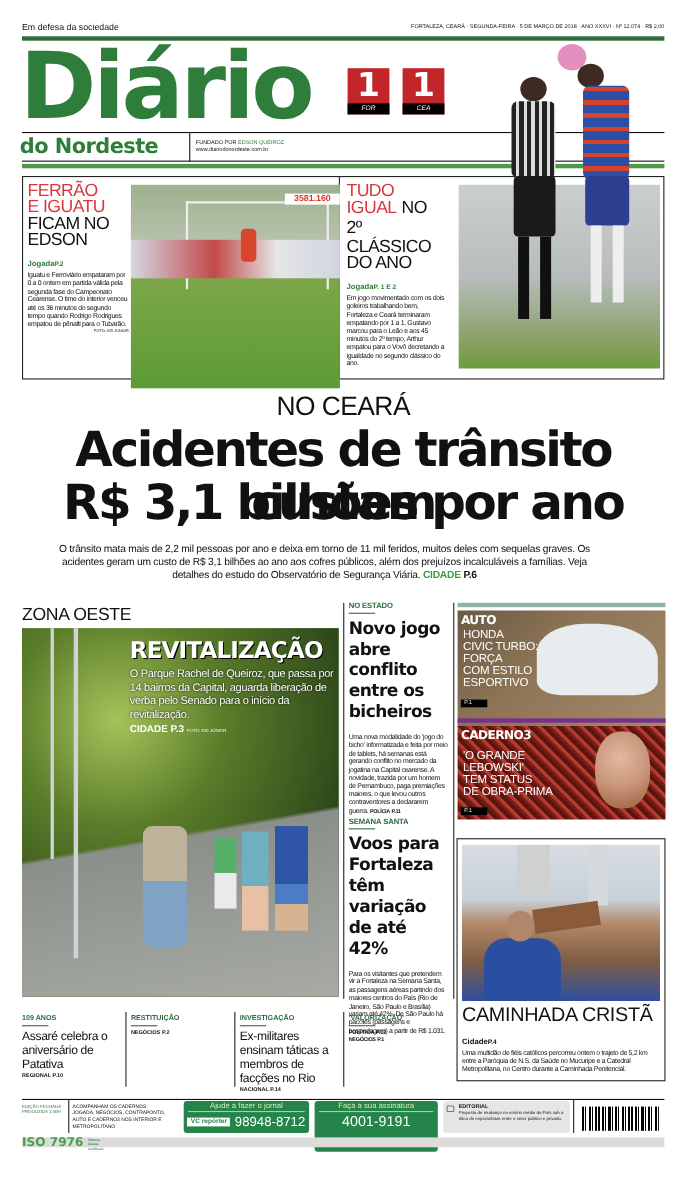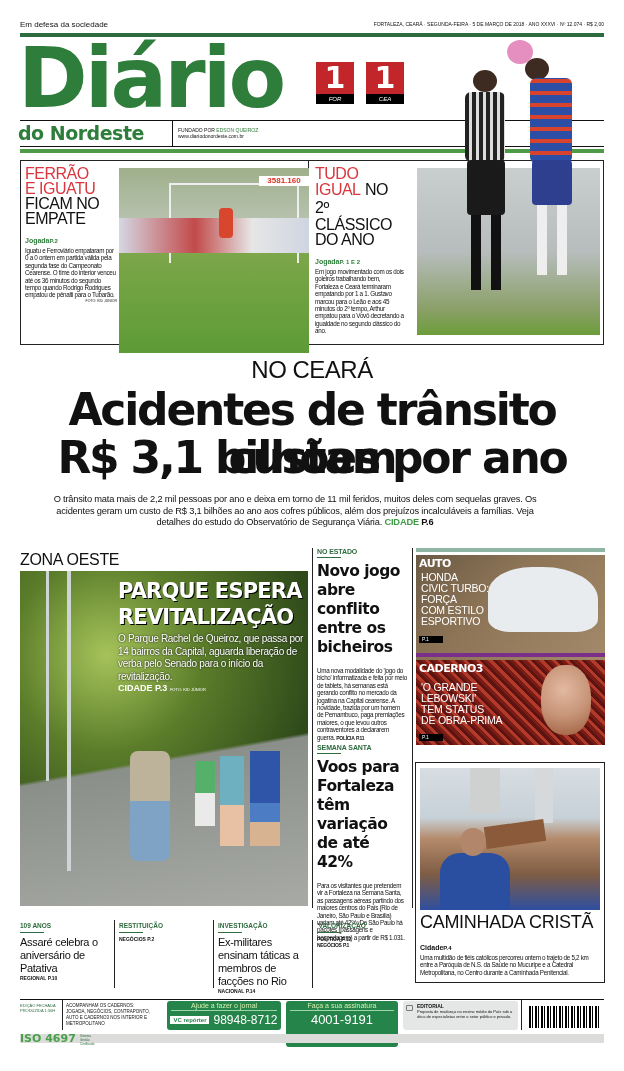--- a/index.html
+++ b/index.html
@@ -75,21 +75,21 @@
 <div class="abs" style="left:20px;top:146px;width:584px;height:1px;background:#111"></div>
 <div class="abs" style="left:20px;top:149px;width:584px;height:4px;background:#4f9a46"></div>
 
 <div class="abs box" style="left:20px;top:160px;width:584px;height:185px"></div>
 <div class="abs vline" style="left:308px;top:160px;height:185px"></div>
 
 <div class="abs" style="left:25px;top:166px;width:92px">
   <div class="redhead cond">FERRÃO</div>
   <div class="redhead cond">E IGUATU</div>
   <div class="blkhead cond">FICAM NO</div>
-  <div class="blkhead cond">EMPATE</div>
+  <div class="blkhead cond">EDSON</div>
   <div style="margin-top:3px"><span class="kicker">Jogada</span><span class="kicker pg" style="font-size:6px">P.2</span></div>
   <div class="body6 cond">Iguatu e Ferroviário empataram por 0 a 0 ontem em partida válida pela segunda fase do Campeonato Cearense. O time do interior venceu até os 36 minutos do segundo tempo quando Rodrigo Rodrigues empatou de pênalti para o Tubarão.</div>
   <div style="font-size:3.5px;text-align:right">FOTO: KID JÚNIOR</div>
 </div>
 <div class="abs img field" style="left:119px;top:168px;width:190px;height:185px">
   <div style="position:absolute;left:50px;top:15px;width:130px;height:80px;border:2px solid #eee;border-bottom:none"></div>
   <div style="position:absolute;left:140px;top:8px;width:50px;height:10px;background:#fff;color:#d32;font-size:8px;font-weight:700;text-align:center">3581.160</div>
   <div style="position:absolute;left:0;top:50px;width:190px;height:35px;background:linear-gradient(90deg,#d4d7e3,#c24a4a 40%,#e6e6e6 70%,#cfd5e0)"></div>
   <div style="position:absolute;left:100px;top:40px;width:14px;height:30px;background:#d9462e;border-radius:4px"></div>
 </div>
@@ -131,21 +131,20 @@
 <div class="abs img park" style="left:20px;top:571px;width:288px;height:335px">
   <div class="path" style="position:absolute;left:0;top:0;width:100%;height:100%"></div>
   <div style="position:absolute;left:47px;top:0;width:4px;height:300px;background:#cfd4d6"></div>
   <div style="position:absolute;left:26px;top:0;width:3px;height:210px;background:#cfd4d6"></div>
   <div style="position:absolute;left:110px;top:180px;width:40px;height:110px;background:linear-gradient(#bdb39a 0%,#bdb39a 45%,#7fa3c4 45%,#7fa3c4 100%);border-radius:8px"></div>
   <div style="position:absolute;left:175px;top:190px;width:20px;height:65px;background:linear-gradient(#55b06a 0%,#55b06a 50%,#eaeaea 50%)"></div>
   <div style="position:absolute;left:200px;top:185px;width:24px;height:90px;background:linear-gradient(#6fb0c0 0%,#6fb0c0 55%,#e8c1a5 55%)"></div>
   <div style="position:absolute;left:230px;top:180px;width:30px;height:95px;background:linear-gradient(#2e55a8 0%,#2e55a8 55%,#4c7dc4 55%,#4c7dc4 75%,#d7b392 75%)"></div>
 </div>
 <div class="abs" style="left:118px;top:578px;width:190px">
-  <div style="font-family:'DejaVu Sans',sans-serif;font-weight:900;font-size:21px;line-height:26px;color:#fff;letter-spacing:-0.8px;text-shadow:1px 1px 0 #000">PARQUE ESPERA</div>
   <div style="font-family:'DejaVu Sans',sans-serif;font-weight:900;font-size:21px;line-height:26px;color:#fff;letter-spacing:-0.8px;text-shadow:1px 1px 0 #000">REVITALIZAÇÃO</div>
   <div class="cond" style="color:#fff;font-size:10px;line-height:12.5px;margin-top:3px;text-shadow:0 0 2px #000">O Parque Rachel de Queiroz, que passa por 14 bairros da Capital, aguarda liberação de verba pelo Senado para o início da revitalização.</div>
   <div style="color:#fff;font-size:9px;font-weight:900"><span>CIDADE P.3</span> <span style="font-size:4px;font-weight:400">FOTO: KID JÚNIOR</span></div>
 </div>
 
 <div class="abs vline" style="left:312px;top:548px;height:360px"></div>
 <div class="abs" style="left:317px;top:548px;width:90px">
   <div class="sec-kick">NO ESTADO</div>
   <div class="smallline" style="margin:2px 0 4px"></div>
   <div class="mid-head">Novo jogo abre conflito entre os bicheiros</div>
@@ -243,14 +242,14 @@
   <div style="font-size:13px;line-height:17px;font-family:'Liberation Sans Narrow','Liberation Sans',sans-serif">4001-9191</div>
 </div>
 <div class="abs" style="left:403px;top:1001px;width:115px;height:29px;background:#e5e7e6;border-radius:3px">
   <div style="position:absolute;left:3px;top:4px;width:7px;height:6px;border:1px solid #777;border-radius:1px"></div>
   <div style="position:absolute;left:14px;top:2px;font-size:5px;font-weight:700">EDITORIAL</div>
   <div style="position:absolute;left:14px;top:8px;width:98px;font-size:4px;line-height:5px">Proposta de mudança no ensino médio do País sob a ótica de especialistas entre o setor público e privado.</div>
 </div>
 <div class="abs vline" style="left:521px;top:1000px;height:30px"></div>
 <div class="abs" style="left:529px;top:1006px;width:70px;height:22px;background:repeating-linear-gradient(90deg,#000 0 2px,#fff 2px 3px,#000 3px 4px,#fff 4px 6px)"></div>
 <div class="abs" style="left:20px;top:1034px;width:584px;height:9px;background:#dcdcda"></div>
-<div class="abs" style="left:20px;top:1032px;font-size:11px;font-weight:900;color:#4aa04a;font-family:'DejaVu Sans',sans-serif">ISO 4697</div>
+<div class="abs" style="left:20px;top:1032px;font-size:11px;font-weight:900;color:#4aa04a;font-family:'DejaVu Sans',sans-serif">ISO 7976</div>
 <div class="abs" style="left:80px;top:1034px;font-size:3px;line-height:4px;width:20px;color:#2e6b3e">Sistema Gestão Certificado</div>
 
 </body></html>

